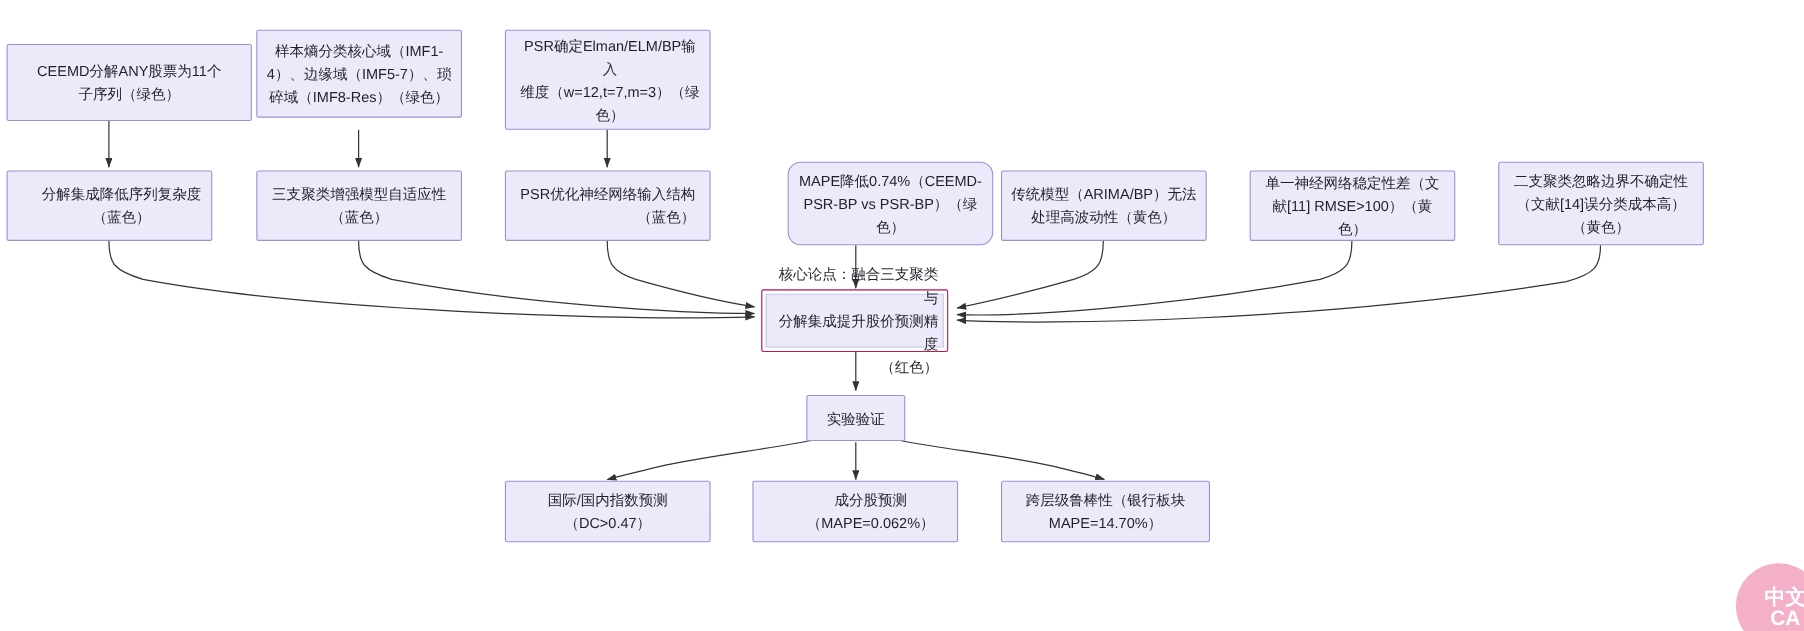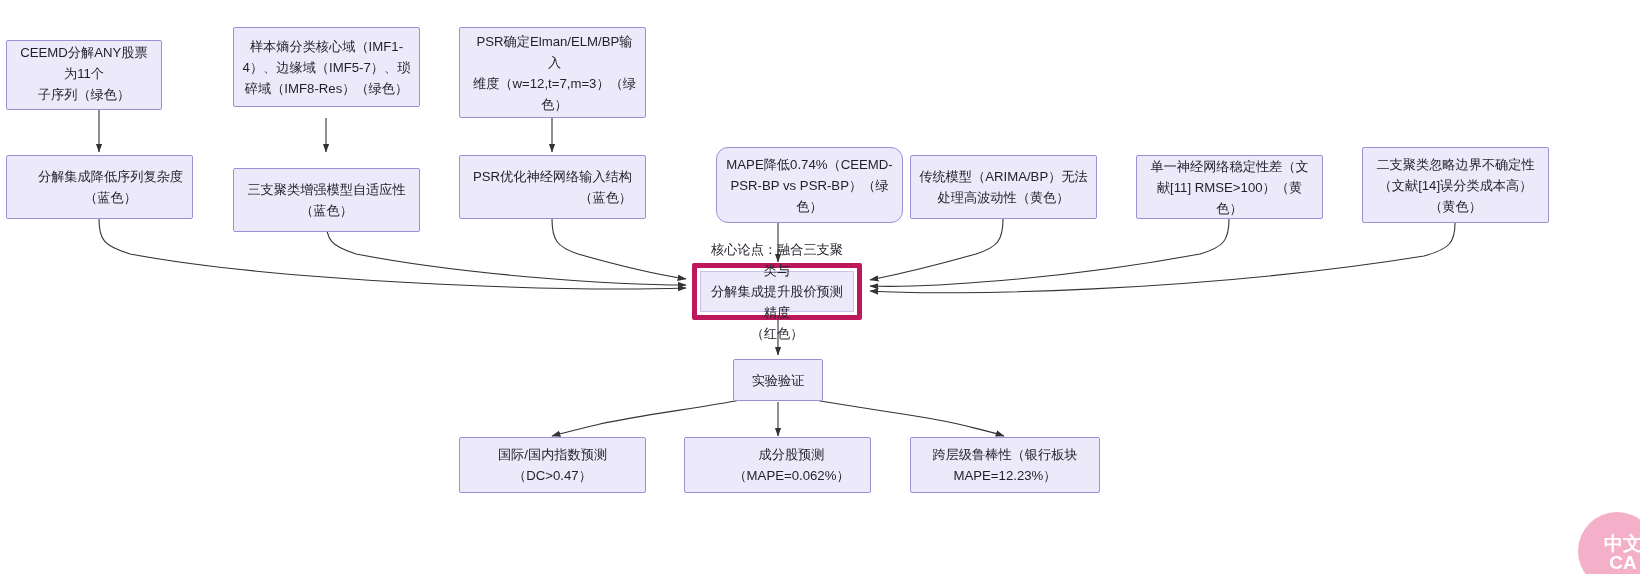--- a/index.html
+++ b/index.html
@@ -39,23 +39,24 @@
     font-size: 13.2px;
     line-height: 21px;
     padding: 4px 8px;
     z-index: 2;
   }
   .node .txt {
     display: block;
     white-space: pre-line;
   }
   .node.core {
-    border: 5px solid #be185d;
+    border: 1px solid #be185d;
     background: #ECEAFA;
     box-shadow: inset 0 0 0 3px #ffffff, inset 0 0 0 4px #C9C2EA;
+    text-align: right;
   }
   .watermark {
     position: absolute;
     width: 78px;
     height: 78px;
     border-radius: 50%;
     background: #F4A3C0;
     opacity: 0.85;
     display: flex;
     align-items: center;
@@ -102,40 +103,40 @@
       <path d="M1455,223 C1455,242 1450,249 1424,256 C1200,292 950,296 870,291" marker-end="url(#arrow)"></path>
 
       <path d="M778,320 L778,355" marker-end="url(#arrow)"></path>
 
       <path d="M740,400 C700,408 640,415 600,424 C580,429 566,432 552,436" marker-end="url(#arrow)"></path>
       <path d="M778,402 L778,436" marker-end="url(#arrow)"></path>
       <path d="M816,400 C856,408 920,415 958,424 C978,429 992,432 1004,436" marker-end="url(#arrow)"></path>
     </g>
   </svg>
 
-  <div class="node" style="left:6px; top:40px; width:156px; height:70px;align-items:flex-end;">
+  <div class="node" style="left:6px; top:40px; width:223px; height:70px;">
     <span class="txt">CEEMD分解ANY股票为11个
 子序列（绿色）</span>
   </div>
   <div class="node" style="left:233px; top:27px; width:187px; height:80px;">
     <span class="txt">样本熵分类核心域（IMF1-
 4）、边缘域（IMF5-7）、琐
 碎域（IMF8-Res）（绿色）</span>
   </div>
   <div class="node" style="left:459px; top:27px; width:187px; height:91px;padding-left:12px;">
     <span class="txt">PSR确定Elman/ELM/BP输入
 维度（w=12,t=7,m=3）（绿
 色）</span>
   </div>
 
   <div class="node" style="left:6px; top:155px; width:187px; height:64px;padding-left:30px;">
     <span class="txt">分解集成降低序列复杂度
 （蓝色）</span>
   </div>
-  <div class="node" style="left:233px; top:168px; width:187px; height:64px;">
+  <div class="node" style="left:233px; top:155px; width:187px; height:64px;">
     <span class="txt">三支聚类增强模型自适应性
 （蓝色）</span>
   </div>
   <div class="node" style="left:459px; top:155px; width:187px; height:64px;text-align:right;">
     <span class="txt">PSR优化神经网络输入结构
 （蓝色）</span>
   </div>
   <div class="node" style="left:716px; top:147px; width:187px; height:76px;border-radius:12px;">
     <span class="txt">MAPE降低0.74%（CEEMD-
 PSR-BP vs PSR-BP）（绿
@@ -168,21 +169,21 @@
   <div class="node" style="left:459px; top:437px; width:187px; height:56px;justify-content:center;">
     <span class="txt">国际/国内指数预测
 （DC&gt;0.47）</span>
   </div>
   <div class="node" style="left:684px; top:437px; width:187px; height:56px;padding-left:36px;">
     <span class="txt">成分股预测
 （MAPE=0.062%）</span>
   </div>
   <div class="node" style="left:910px; top:437px; width:190px; height:56px;">
     <span class="txt">跨层级鲁棒性（银行板块
-MAPE=12.23%）</span>
+MAPE=14.70%）</span>
   </div>
 
   <div class="watermark" style="left:1578px; top:512px;">
     <span class="wm-text">中文
 CA</span>
   </div>
 
 </div>
 
 </body></html>

